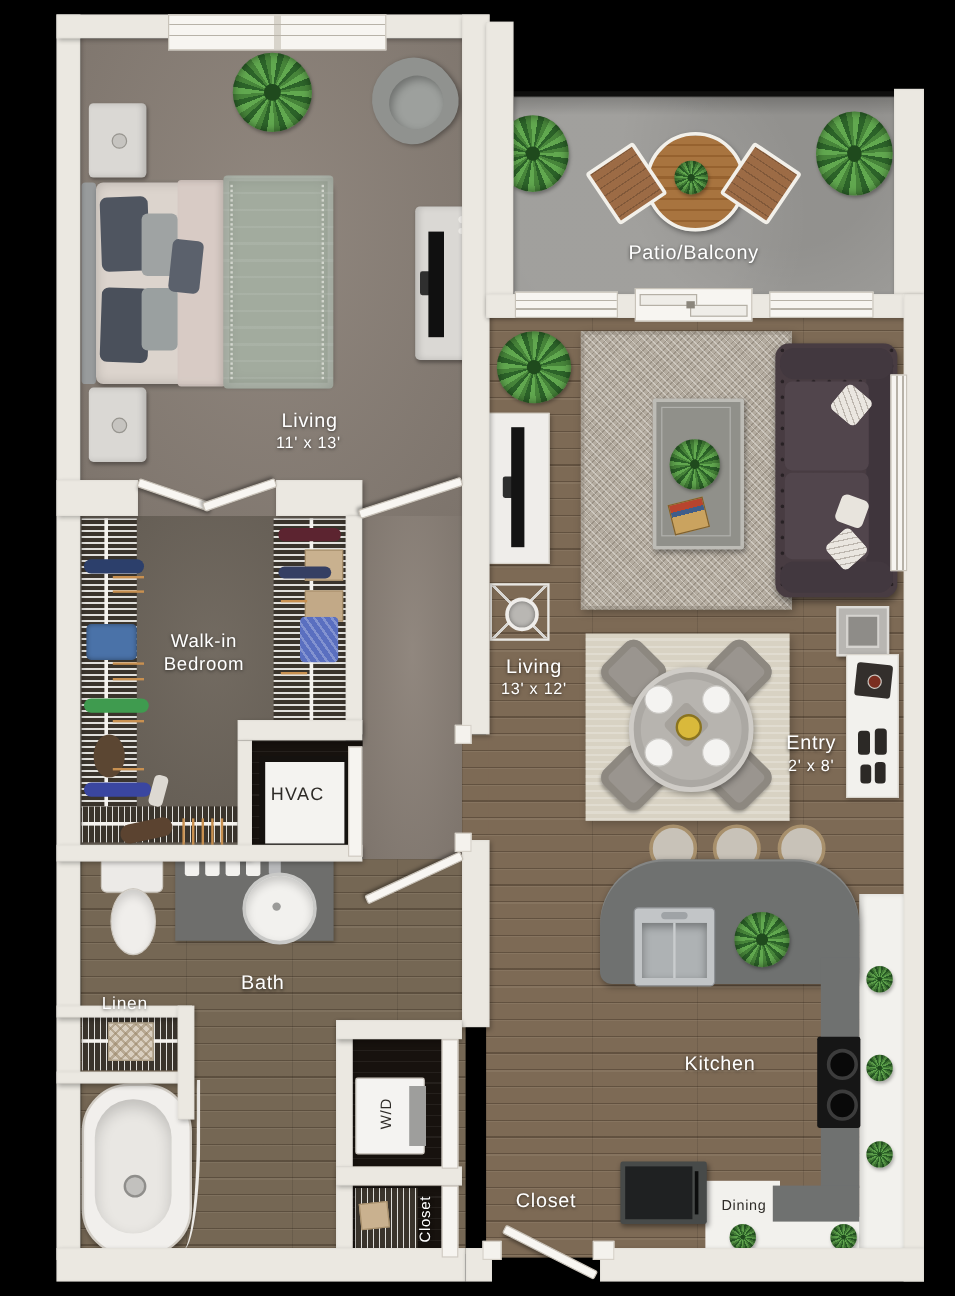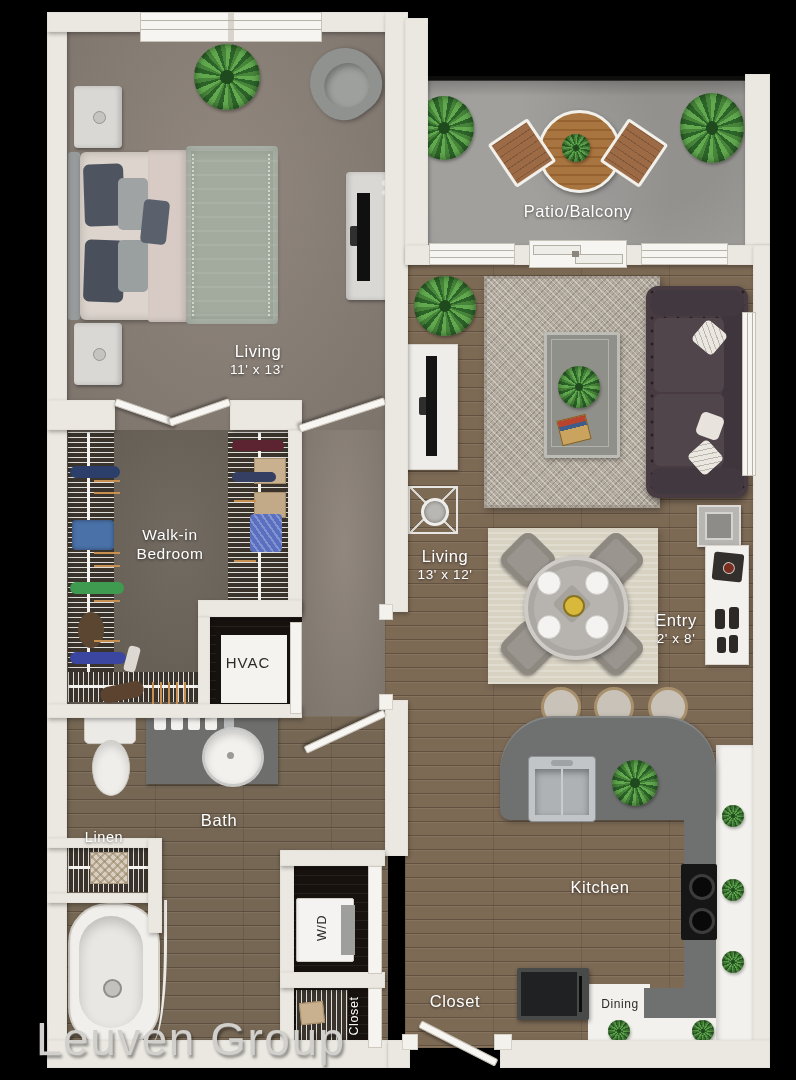--- a/index.html
+++ b/index.html
@@ -304,15 +304,14 @@
   <div class="lbl" style="left:676px;top:620px;">Entry</div>
   <div class="lbl dims" style="left:676px;top:638px;">2' x 8'</div>
   <div class="lbl" style="left:219px;top:820px;">Bath</div>
   <div class="lbl" style="left:104px;top:837px;font-size:14.5px;">Linen</div>
   <div class="lbl" style="left:600px;top:887px;">Kitchen</div>
   <div class="lbl dark-lbl vert" style="left:322px;top:928px;font-size:12.5px;">W/D</div>
   <div class="lbl vert" style="left:354px;top:1016px;font-size:12.5px;">Closet</div>
   <div class="lbl" style="left:455px;top:1001px;">Closet</div>
   <div class="lbl dark-lbl" style="left:620px;top:1004px;font-size:12px;">Dining</div>
 
-  <div class="wm" style="left:36px;top:1012px;">Leuven Group</div>
 
 </div>
 
 </body></html>

